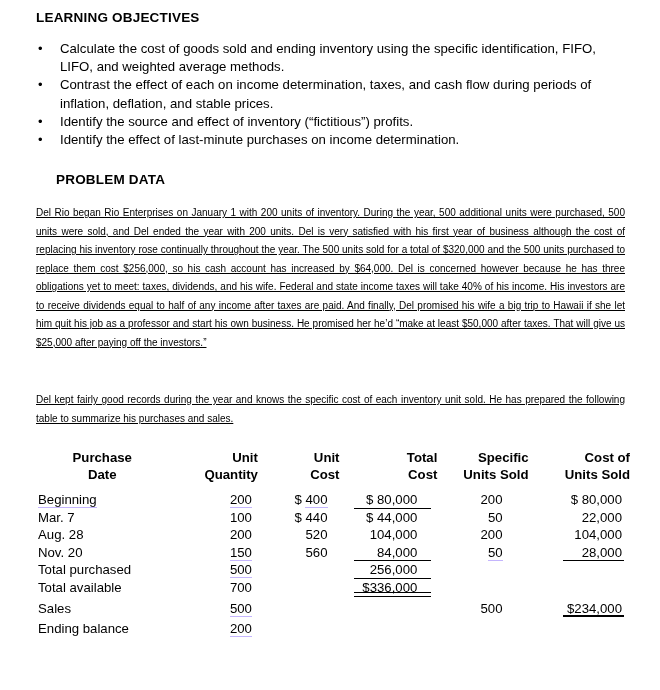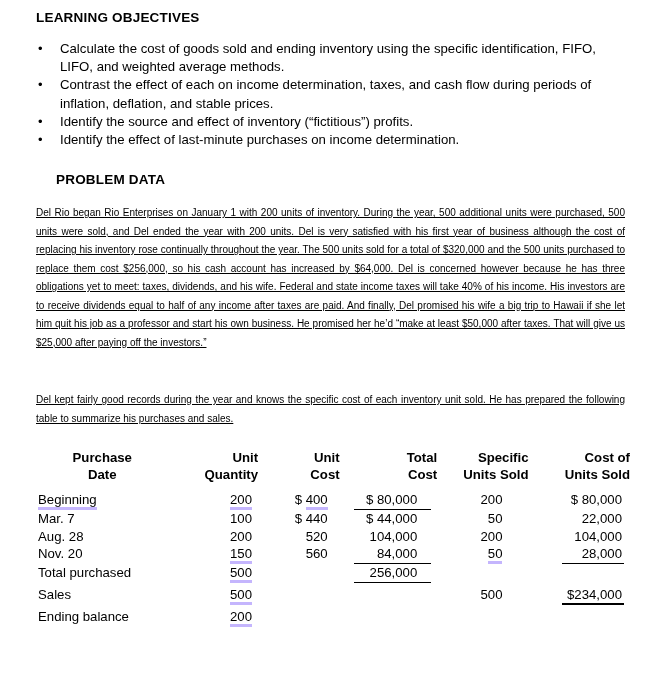--- a/index.html
+++ b/index.html
@@ -107,21 +107,21 @@
   .tbl td.c-label { text-align: left; padding-left: 8px; white-space: nowrap; }
   .tbl td.c-num   { text-align: right; padding-right: 6px; white-space: nowrap; }
   .tbl td.c-sunits{ text-align: right; padding-right: 26px; white-space: nowrap; }
   .tbl td.c-ucost { text-align: right; padding-right: 12px; white-space: nowrap; }
   .tbl td.c-tcost { text-align: right; padding-right: 20px; white-space: nowrap; }
   .tbl td.c-csold { text-align: right; padding-right: 8px; white-space: nowrap; }
 
   
   .u-txt {
     display: inline-block;
-    border-bottom: 3px solid #c4b5fd;
+    border-bottom: 1px solid #c4b5fd;
     padding-bottom: 0px;
     line-height: 15px;
   }
   
   .rule-cell {
     position: relative;
   }
   .rule-cell::after {
     content: "";
     position: absolute;
@@ -250,20 +250,28 @@
 
       <tr class="row-tall">
         <td class="c-label wrap-label">Total purchased</td>
         <td class="c-num"><span class="u-txt">500</span></td>
         <td class="c-ucost"></td>
         <td class="c-tcost rule-cell"><span>256,000</span></td>
         <td class="c-sunits"></td>
         <td class="c-csold"></td>
       </tr>
 
+      <tr>
+        <td class="c-label">Total available</td>
+        <td class="c-num">700</td>
+        <td class="c-ucost"></td>
+        <td class="c-tcost rule-double">$336,000</td>
+        <td class="c-sunits"></td>
+        <td class="c-csold"></td>
+      </tr>
 
       <tr class="spacer-row">
         <td></td>
           <td></td>
           <td></td>
         <td></td>
           <td></td>
           <td></td>
       </tr>
 

